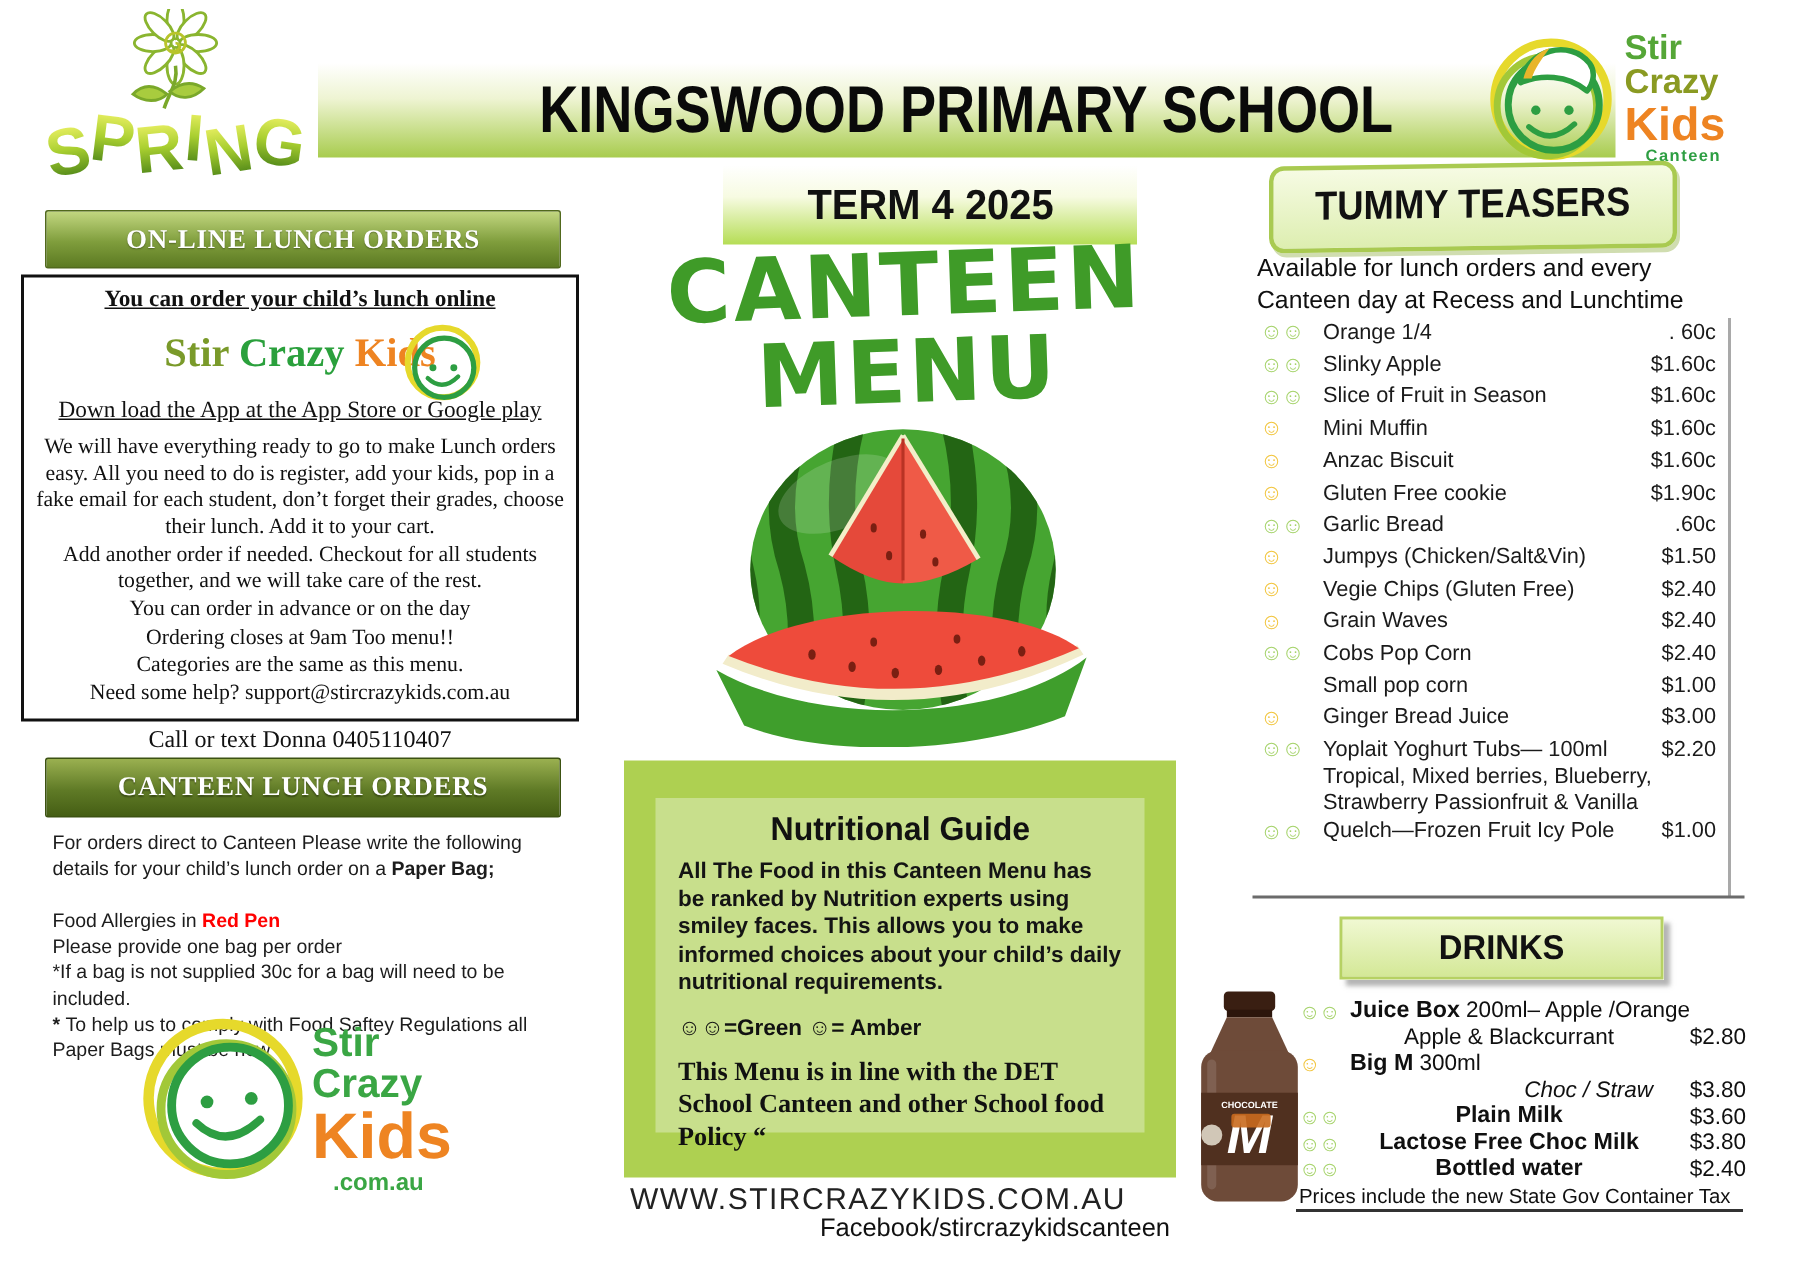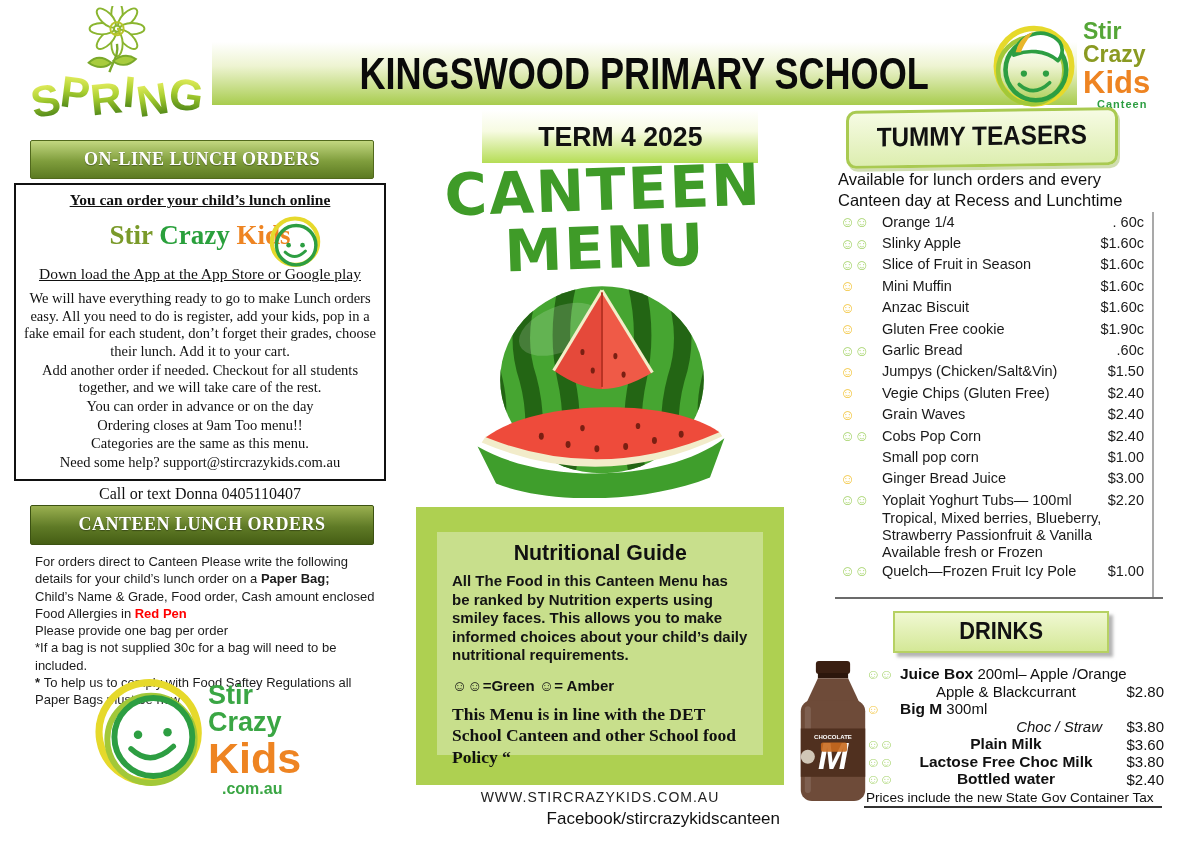--- a/index.html
+++ b/index.html
@@ -39,21 +39,21 @@
   .melon{left:452px;top:280px;}
   .nutri-outer{left:416px;top:507px;width:368px;height:278px;background:#aed051;}
   .nutri-inner{position:absolute;left:21px;top:25px;right:21px;bottom:30px;background:#c8df8c;
      padding:8px 15px;box-sizing:border-box;}
   .nutri-title{text-align:center;font-size:22px;font-weight:800;}
   .nutri-title span{display:inline-block;transform:scaleX(0.97);}
   .nutri-body{margin-top:6px;font-size:15px;font-weight:bold;line-height:1.24;color:#141414;}
   .nutri-legend{margin-top:12px;font-size:15px;font-weight:bold;}
   .nutri-det{margin-top:10px;font-family:"Liberation Serif",serif;font-weight:bold;
      font-size:17.5px;line-height:1.22;}
-  .website{left:420px;top:789px;width:360px;text-align:center;font-size:14px;letter-spacing:1px;color:#222;}
+  .website{left:420px;top:789px;width:360px;text-align:left;font-size:20px;letter-spacing:1px;color:#222;}
   .facebook{left:420px;top:809px;width:360px;text-align:right;font-size:17px;color:#111;}
 
   
   .hdr-band{width:342px;height:37px;text-align:center;border-radius:2px;
      font-family:"Liberation Serif",serif;}
   .hdr-band span{font-size:18px;font-weight:bold;color:#fff;line-height:37px;letter-spacing:0.5px;
      text-shadow:0 1px 1px rgba(0,0,0,.35);}
   .online-header{left:30px;top:140px;background:linear-gradient(180deg,#c2d780 0%,#7f9d3c 55%,#5c7a22 100%);
      border:1px solid #51691d;}
   .canteen-header{left:30px;top:505px;height:38px;background:linear-gradient(180deg,#9ab050 0%,#5f7a26 55%,#455e14 100%);
@@ -259,21 +259,21 @@
     <div class="ob-line">Need some help? support@stircrazykids.com.au</div>
     <div class="ob-contact">Call or text Donna 0405110407</div>
   </div>
 
   <div class="abs hdr-band canteen-header">
     <span>CANTEEN LUNCH ORDERS</span>
   </div>
 
   <div class="abs canteen-text">
     <span>For orders direct to  Canteen Please write the following details for your child’s lunch order on a </span><b>Paper Bag;</b><br>
-    <span>Child’s Name &amp; Grade, Food order, Cash amount enclosed</span><br>
+    <br>
     <span>Food Allergies in </span><span class="red">Red Pen</span><br>
     <span>Please provide one bag per order</span><br>
     <span>*If a bag is not supplied 30c for a bag will need to be included.</span><br>
     <b>* </b><span>To help us to comply with Food  Saftey Regulations all Paper Bags must be new</span>
   </div>
 
   <div class="abs logo-bottom">
     <svg width="118" height="118" viewBox="0 0 100 100">
       <circle cx="48" cy="46" r="42" fill="none" stroke="#e6d92b" stroke-width="6" transform="rotate(-10 48 46)"></circle>
       <circle cx="50" cy="52" r="37" fill="none" stroke="#a2c838" stroke-width="5"></circle>
@@ -360,21 +360,20 @@
         <span class="tnm">Ginger Bread Juice</span>
         <span class="tpr">$3.00</span>
       </div>
       <div class="trow">
         <span class="tsm g">☺☺</span>
         <span class="tnm">Yoplait Yoghurt Tubs—  100ml</span>
         <span class="tpr">$2.20</span>
       </div>
       <div class="tsub">Tropical, Mixed berries, Blueberry,</div>
       <div class="tsub">Strawberry Passionfruit &amp; Vanilla</div>
-      <div class="tsub">Available fresh or Frozen</div>
       <div class="trow">
         <span class="tsm g">☺☺</span>
         <span class="tnm">Quelch—Frozen Fruit Icy Pole</span>
         <span class="tpr">$1.00</span>
       </div>
     </div>
   <div class="abs v-line"></div>
   <div class="abs h-line1"></div>
 
   <div class="abs drinks-box">

